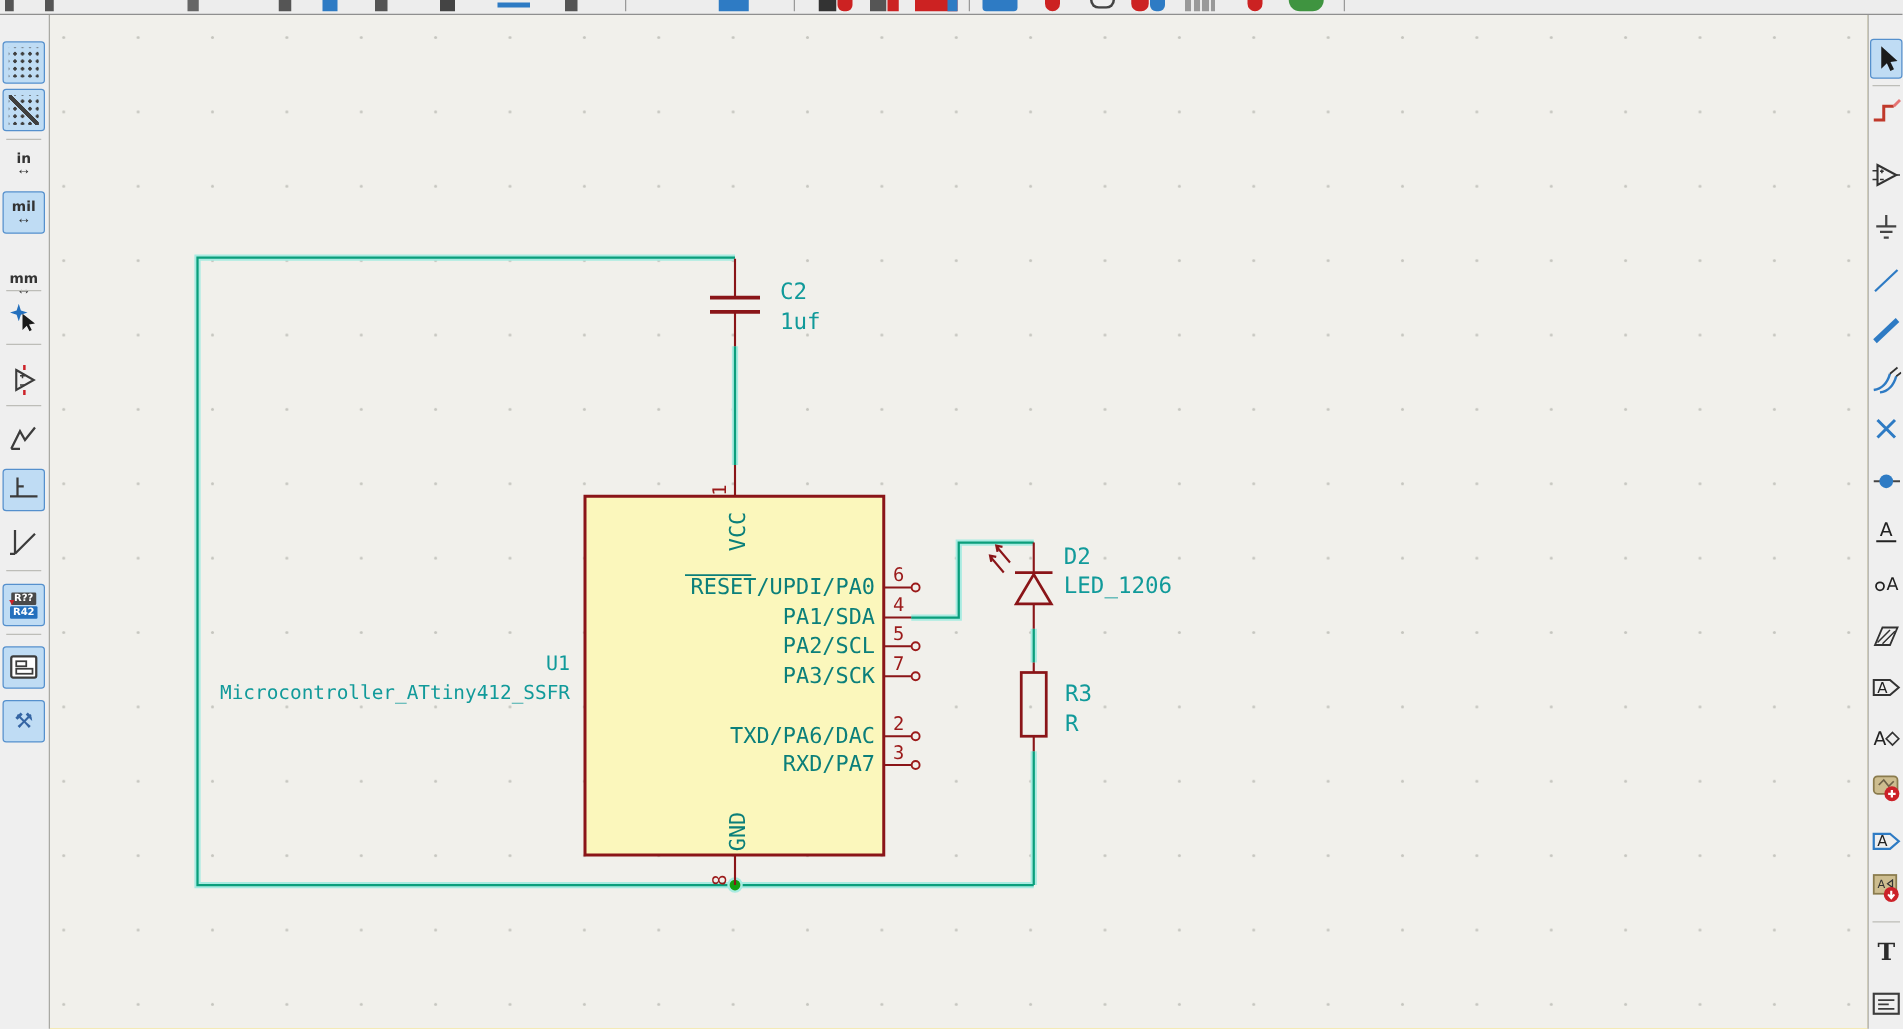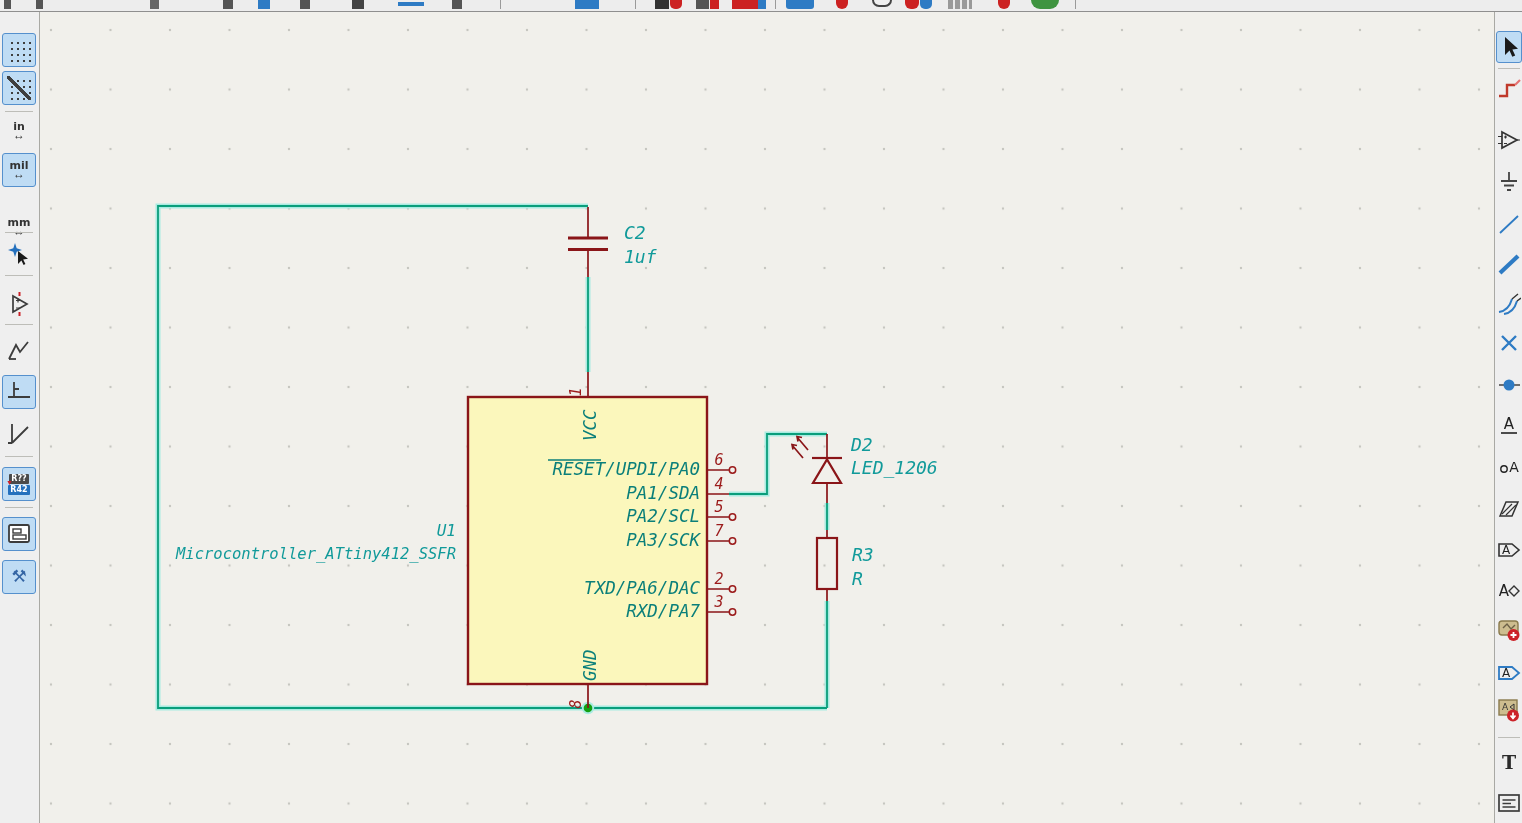--- a/index.html
+++ b/index.html
@@ -31,21 +31,21 @@
     font-family:"DejaVu Sans",sans-serif;}
   .uarrow{font-size:12px;color:#333;line-height:9px;margin-top:-1px;}
   .rtop{display:block;font:bold 8px "DejaVu Sans",sans-serif;color:#fff;background:#4a4a4a;
     padding:0 2px;border-radius:1px;line-height:10px;}
   .rbot{display:block;font:bold 8px "DejaVu Sans",sans-serif;color:#fff;background:#2470bd;
     padding:0 2px;border-radius:1px;line-height:10px;margin-top:1px;}
   .rarr{position:absolute;left:3px;top:11px;font-size:7px;color:#cc2229;}
   .glyphT{font:bold 19px "DejaVu Serif",serif;color:#2b2b2b;line-height:20px;}
   .toolglyph{font-size:17px;color:#3465a4;line-height:18px;}
   
-  #canvas{position:absolute;left:40px;top:12px;width:1454px;height:811px;background:#fde047;font-style:italic;}
+  #canvas{position:absolute;left:40px;top:12px;width:1454px;height:811px;background:#fde047;}
   
   .whalo{stroke:#a8ebe1;stroke-width:5;fill:none;}
   .wcore{stroke:#0a9e7b;stroke-width:1.8;fill:none;}
   .sym{stroke:#8a1518;stroke-width:1.7;fill:none;}
   .symT{stroke:#8a1518;stroke-width:3;fill:none;}
   .sym2{stroke:#8a1518;stroke-width:2.2;fill:none;}
   .body{fill:#fbf7bc;stroke:#8a1518;stroke-width:2.4;}
   .bodyR{fill:none;stroke:#8a1518;stroke-width:2.2;}
   .pinc{fill:none;stroke:#9b1a1a;stroke-width:1.5;}
   .tfield{font-family:"DejaVu Sans Mono",monospace;font-size:18px;fill:#119a9a;}

